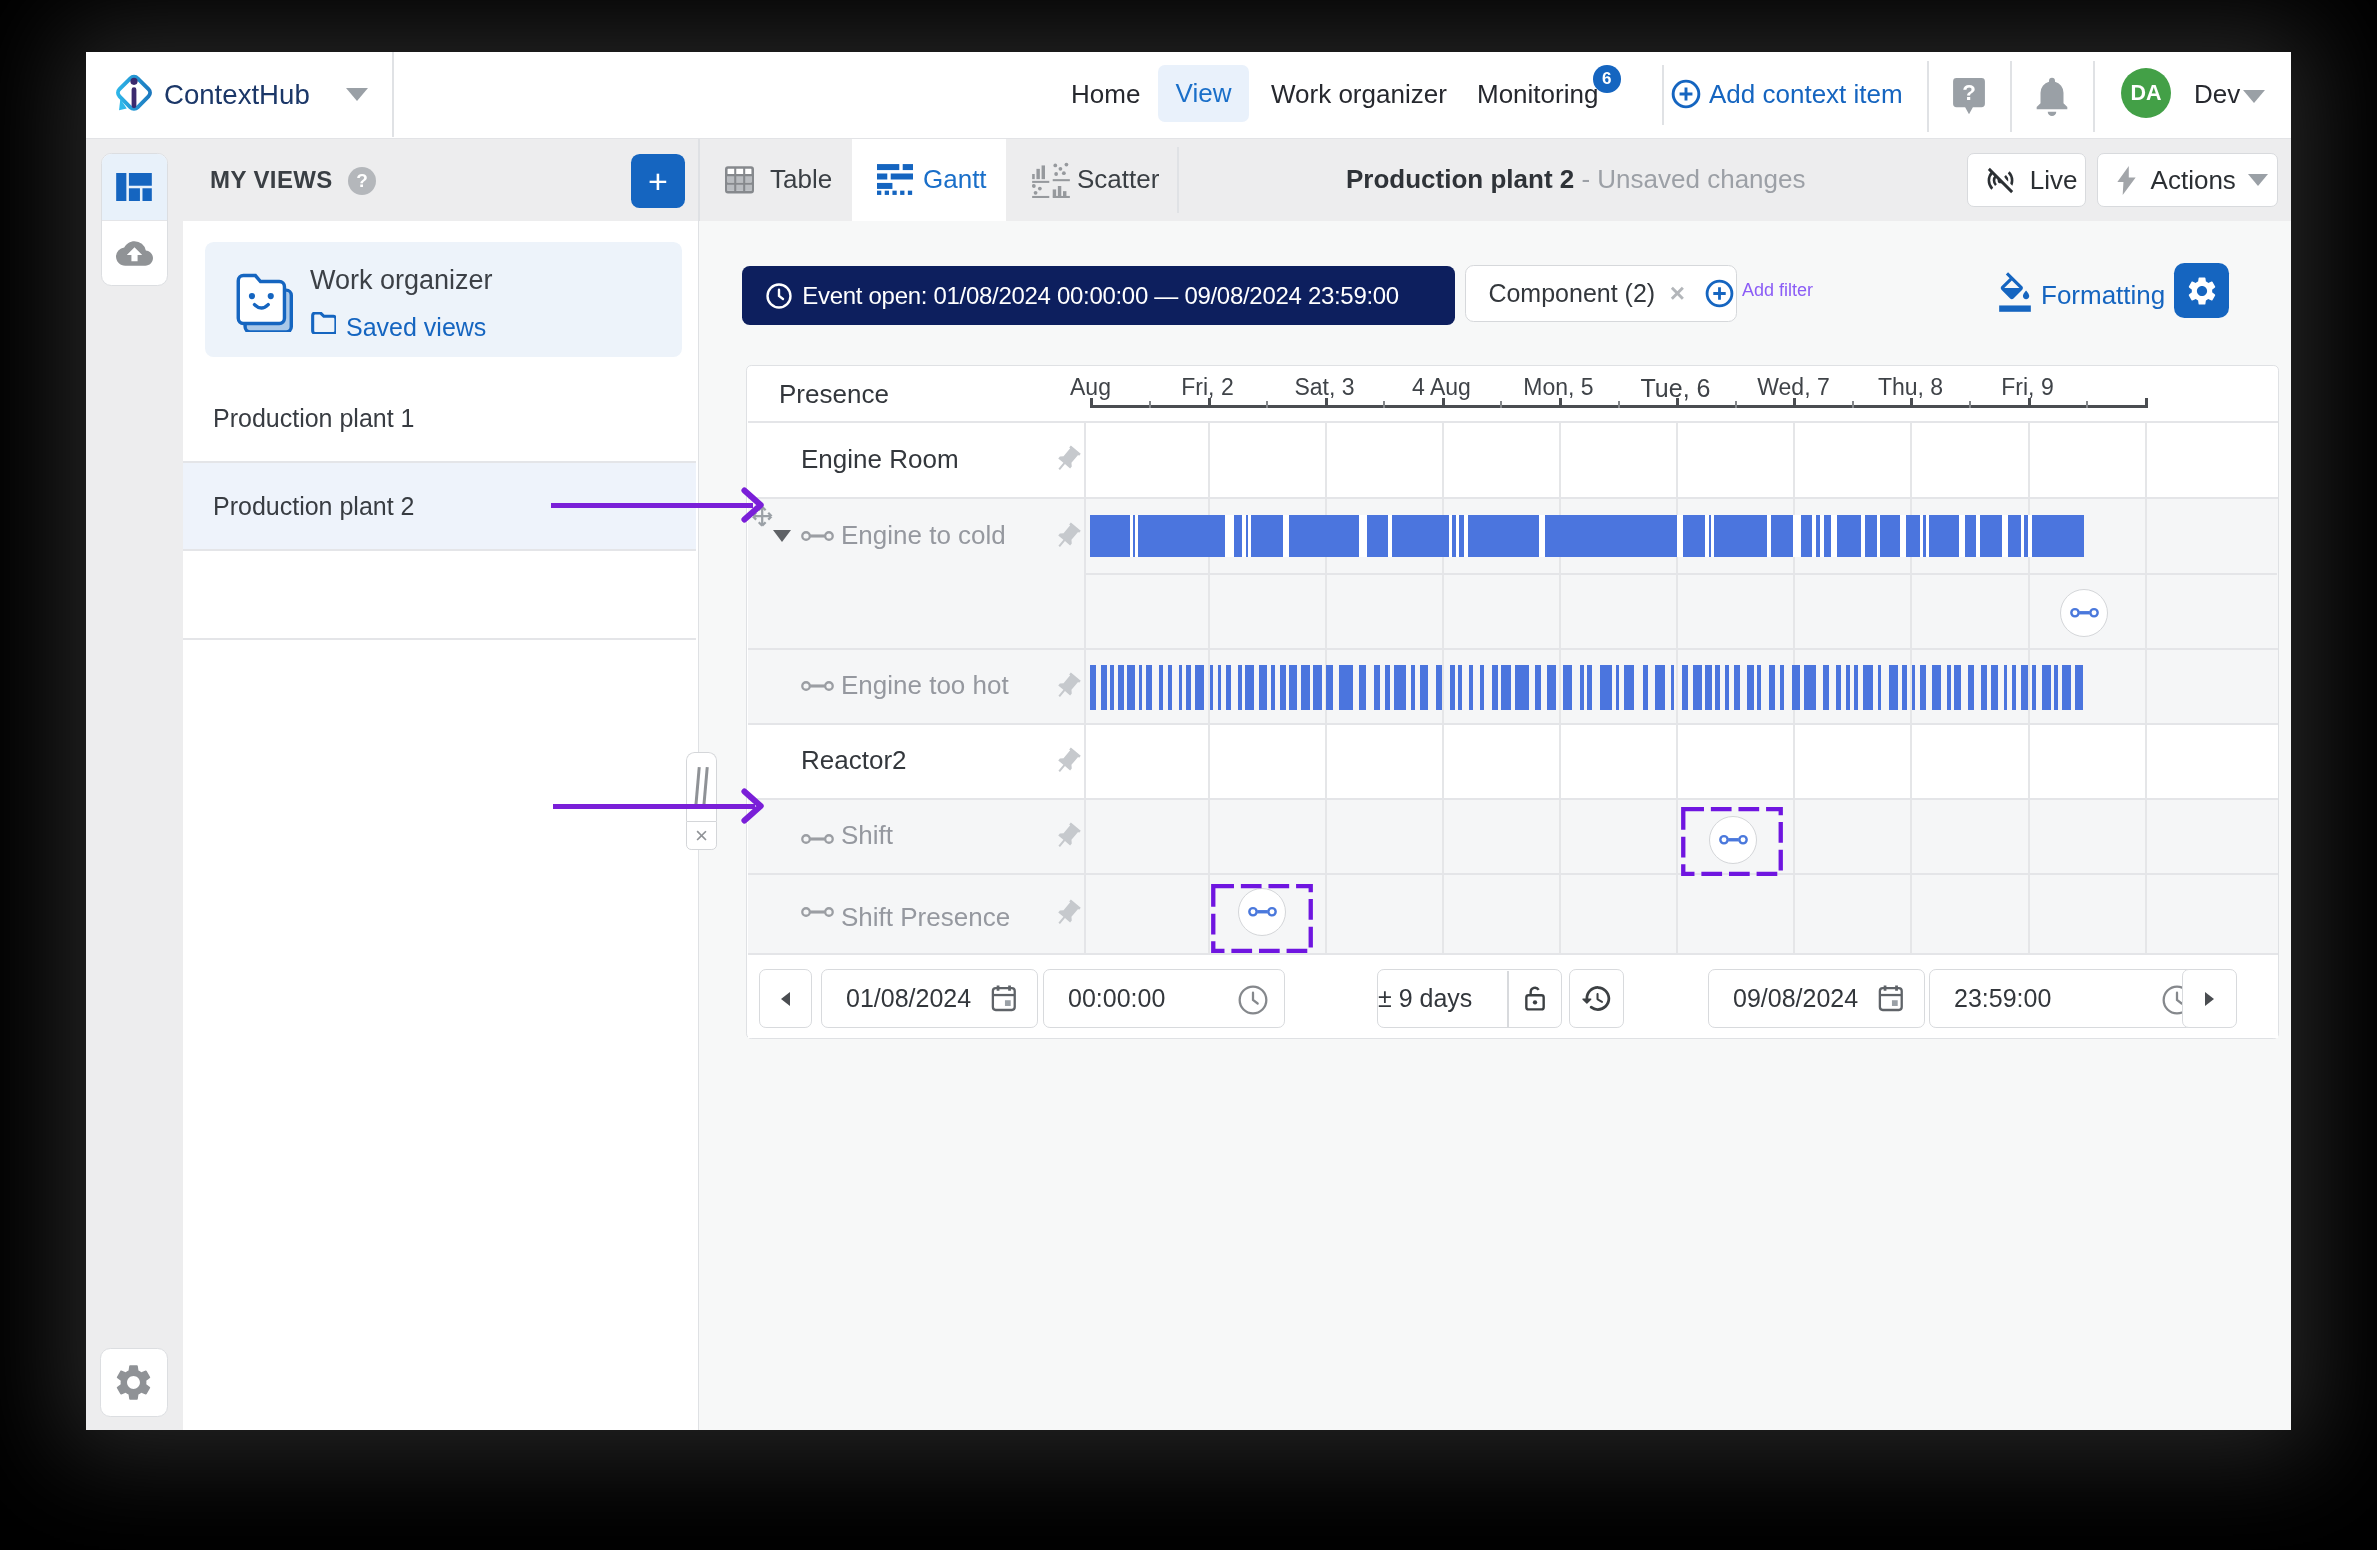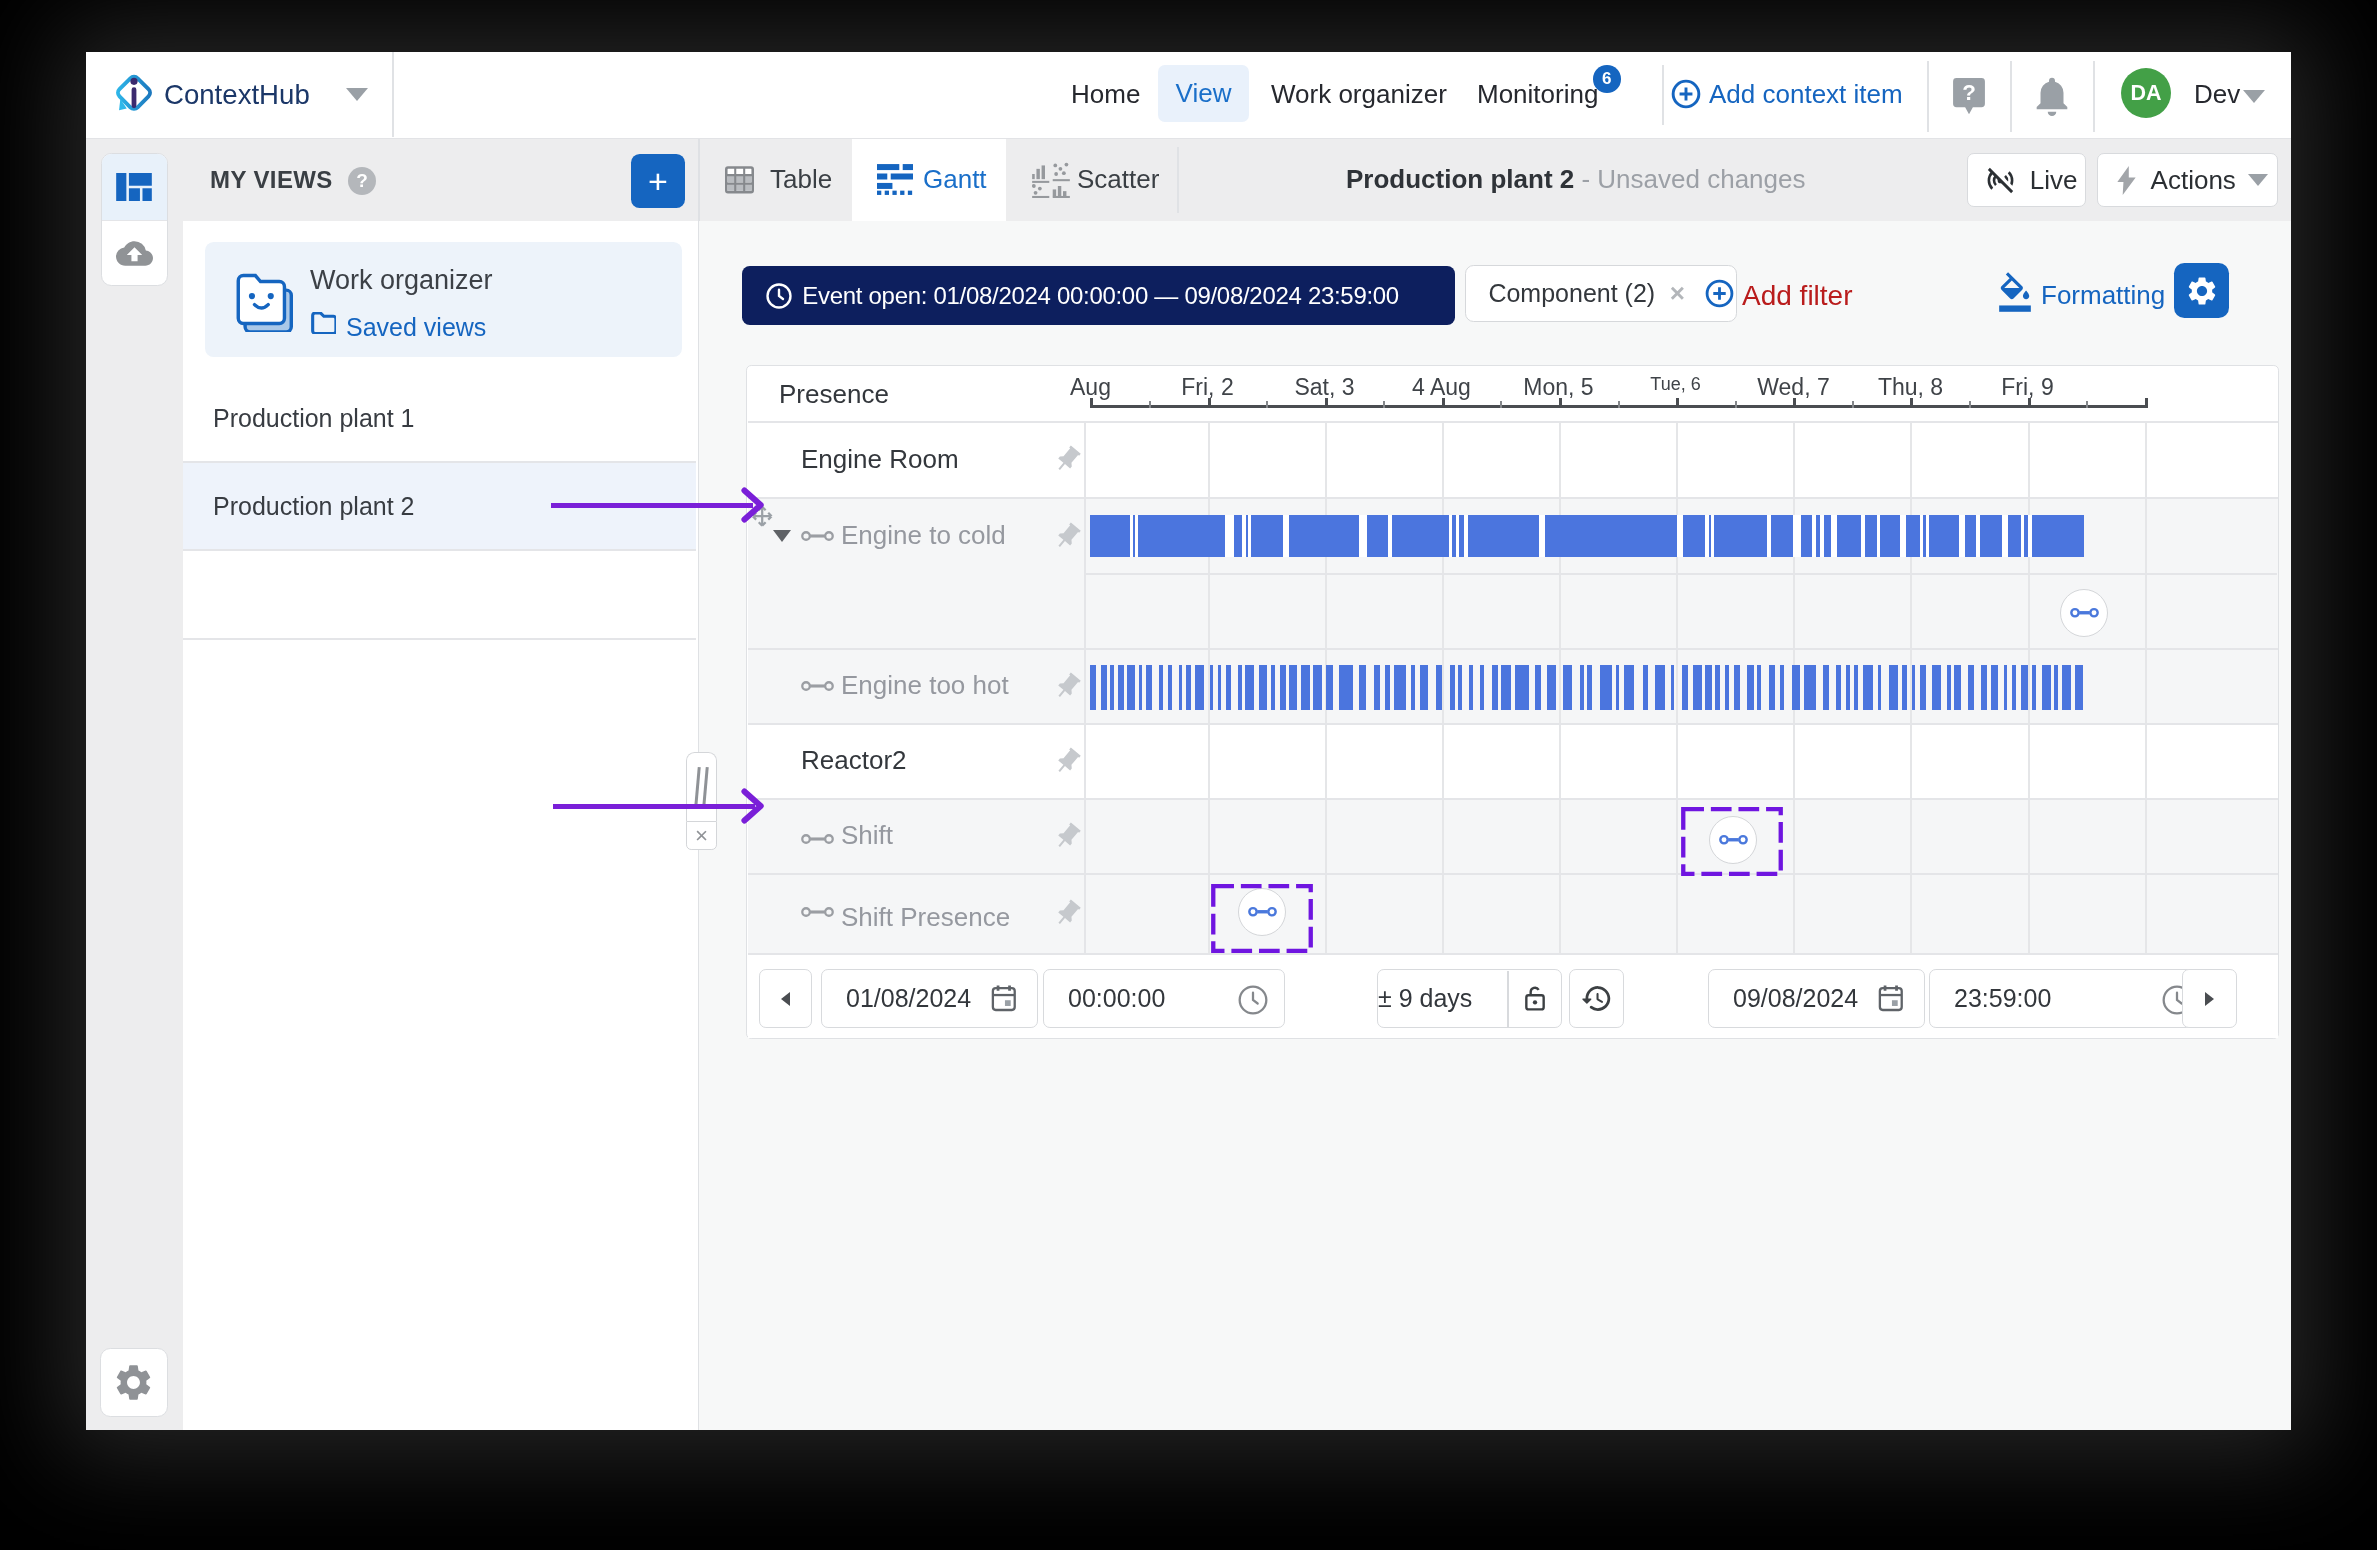--- a/index.html
+++ b/index.html
@@ -240,42 +240,42 @@
 <div class="a cy" style="left:1379px;top:213px;width:272px;height:57px;background:#fff;border:1.7px solid #d6d8db;border-radius:8.6px">
 <span style="font-size:25px;color:#33373c;margin-left:22.4px">Component (2)</span>
 <span style="font-size:26px;color:#b3b6ba;margin-left:14.6px;font-weight:bold">×</span>
 </div>
 <div class="a" style="left:1619px;top:227px;width:29px;height:29px">
 <svg width="29" height="29" viewBox="0 0 35 35">
         <circle cx="17.5" cy="17.5" r="15" fill="none" stroke="#1565c0" stroke-width="3.4"></circle>
         <path d="M17.5 10 V25 M10 17.5 H25" stroke="#1565c0" stroke-width="3.4"></path>
       </svg>
 </div>
-<div class="a" style="left:1656px;top:228px;font-size:28px;color:#b91c1c">Add filter</div>
+<div class="a" style="left:1656px;top:228px;font-size:18px;color:#8b5cf6">Add filter</div>
 <div class="a" style="left:1910px;top:220px;width:38px;height:40px">
 <svg width="38" height="40" viewBox="0 0 24 25">
         <path d="M16.56 8.94 7.62 0 6.21 1.41 8.59 3.79 3.44 8.94c-.59.59-.59 1.54 0 2.12l5.5 5.5c.29.29.68.44 1.06.44s.77-.15 1.06-.44l5.5-5.5c.59-.58.59-1.53 0-2.12zM5.21 10 10 5.21 14.79 10H5.21zM19 11.5s-2 2.17-2 3.5c0 1.1.9 2 2 2s2-.9 2-2c0-1.33-2-3.5-2-3.5z" fill="#1565c0"></path>
         <path d="M2 21 h20 v4 h-20 z" fill="#1565c0"></path>
       </svg>
 </div>
 <div class="a" style="left:1955px;top:228px;font-size:26px;color:#1565c0">Formatting</div>
 <div class="a ctr" style="left:2088px;top:211px;width:55px;height:55px;background:#1565c0;border-radius:10.3px">
 <svg width="34" height="34" viewBox="0 0 24 24">
         <path d="M19.14 12.94c.04-.3.06-.61.06-.94 0-.32-.02-.64-.07-.94l2.03-1.58a.49.49 0 0 0 .12-.61l-1.92-3.32a.488.488 0 0 0-.59-.22l-2.39.96c-.5-.38-1.03-.7-1.62-.94l-.36-2.54a.484.484 0 0 0-.48-.41h-3.84c-.24 0-.43.17-.47.41l-.36 2.54c-.59.24-1.13.57-1.62.94l-2.39-.96c-.22-.08-.47 0-.59.22L2.74 8.87c-.12.21-.08.47.12.61l2.03 1.58c-.05.3-.09.63-.09.94s.02.64.07.94l-2.03 1.58a.49.49 0 0 0-.12.61l1.92 3.32c.12.22.37.29.59.22l2.39-.96c.5.38 1.03.7 1.62.94l.36 2.54c.05.24.24.41.48.41h3.84c.24 0 .44-.17.47-.41l.36-2.54c.59-.24 1.13-.56 1.62-.94l2.39.96c.22.08.47 0 .59-.22l1.92-3.32c.12-.22.07-.47-.12-.61l-2.01-1.58zM12 15.6c-1.98 0-3.6-1.62-3.6-3.6s1.62-3.6 3.6-3.6 3.6 1.62 3.6 3.6-1.62 3.6-3.6 3.6z" fill="#fff"></path>
       </svg>
 </div>
 
 <div class="a" style="left:660px;top:313px;width:1533px;height:674px;background:#fff;border:1.7px solid #dfe1e4;border-radius:5.2px"></div>
 <div class="a" style="left:693px;top:327px;font-size:26px;color:#33373c">Presence</div>
 <div class="a" style="left:953px;top:322px;width:103px;text-align:center;font-size:23px;color:#3f4348">Aug</div>
     <div class="a" style="left:1070px;top:322px;width:103px;text-align:center;font-size:23px;color:#3f4348">Fri, 2</div>
     <div class="a" style="left:1187px;top:322px;width:103px;text-align:center;font-size:23px;color:#3f4348">Sat, 3</div>
     <div class="a" style="left:1304px;top:322px;width:103px;text-align:center;font-size:23px;color:#3f4348">4 Aug</div>
     <div class="a" style="left:1421px;top:322px;width:103px;text-align:center;font-size:23px;color:#3f4348">Mon, 5</div>
-    <div class="a" style="left:1538px;top:322px;width:103px;text-align:center;font-size:18px;color:#3f4348">Tue, 6</div>
+    <div class="a" style="left:1538px;top:322px;width:103px;text-align:center;font-size:25px;color:#3f4348">Tue, 6</div>
     <div class="a" style="left:1656px;top:322px;width:103px;text-align:center;font-size:23px;color:#3f4348">Wed, 7</div>
     <div class="a" style="left:1773px;top:322px;width:103px;text-align:center;font-size:23px;color:#3f4348">Thu, 8</div>
     <div class="a" style="left:1890px;top:322px;width:103px;text-align:center;font-size:23px;color:#3f4348">Fri, 9</div>
 <div class="a" style="left:1004px;top:353px;width:1056px;height:2.6px;background:#4a4d51"></div>
 <div class="a" style="left:1004px;top:346px;width:2.6px;height:9.5px;background:#4a4d51"></div>
     <div class="a" style="left:1122px;top:346px;width:2.6px;height:9.5px;background:#4a4d51"></div>
     <div class="a" style="left:1239px;top:346px;width:2.6px;height:9.5px;background:#4a4d51"></div>
     <div class="a" style="left:1356px;top:346px;width:2.6px;height:9.5px;background:#4a4d51"></div>
     <div class="a" style="left:1473px;top:346px;width:2.6px;height:9.5px;background:#4a4d51"></div>
     <div class="a" style="left:1590px;top:346px;width:2.6px;height:9.5px;background:#4a4d51"></div>

